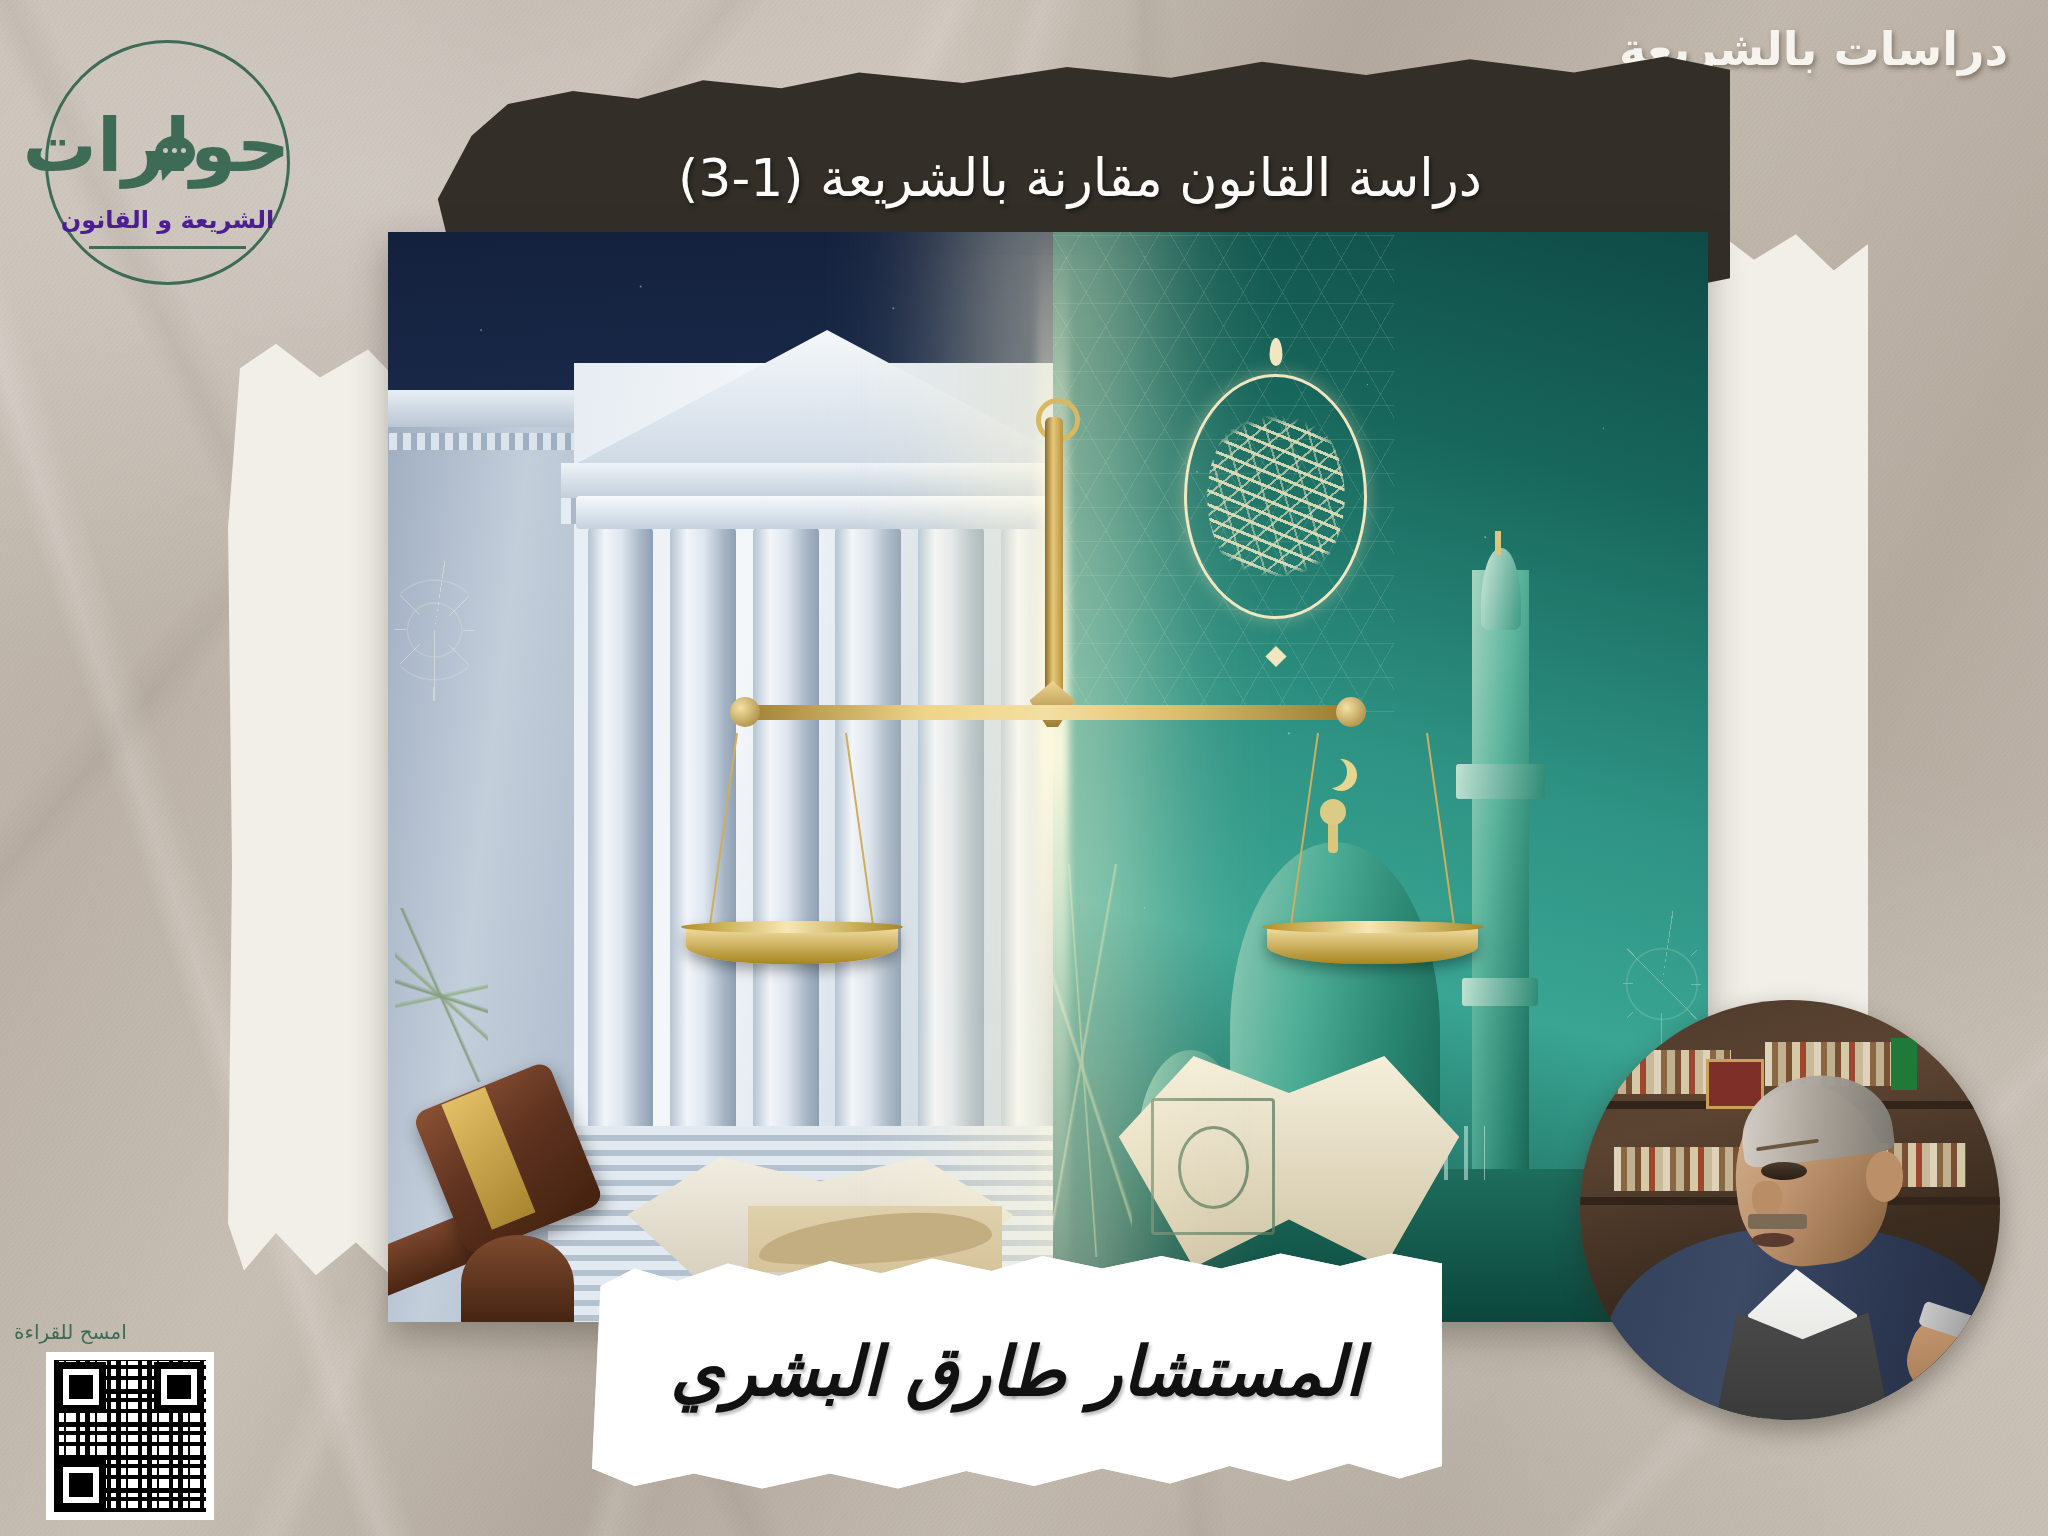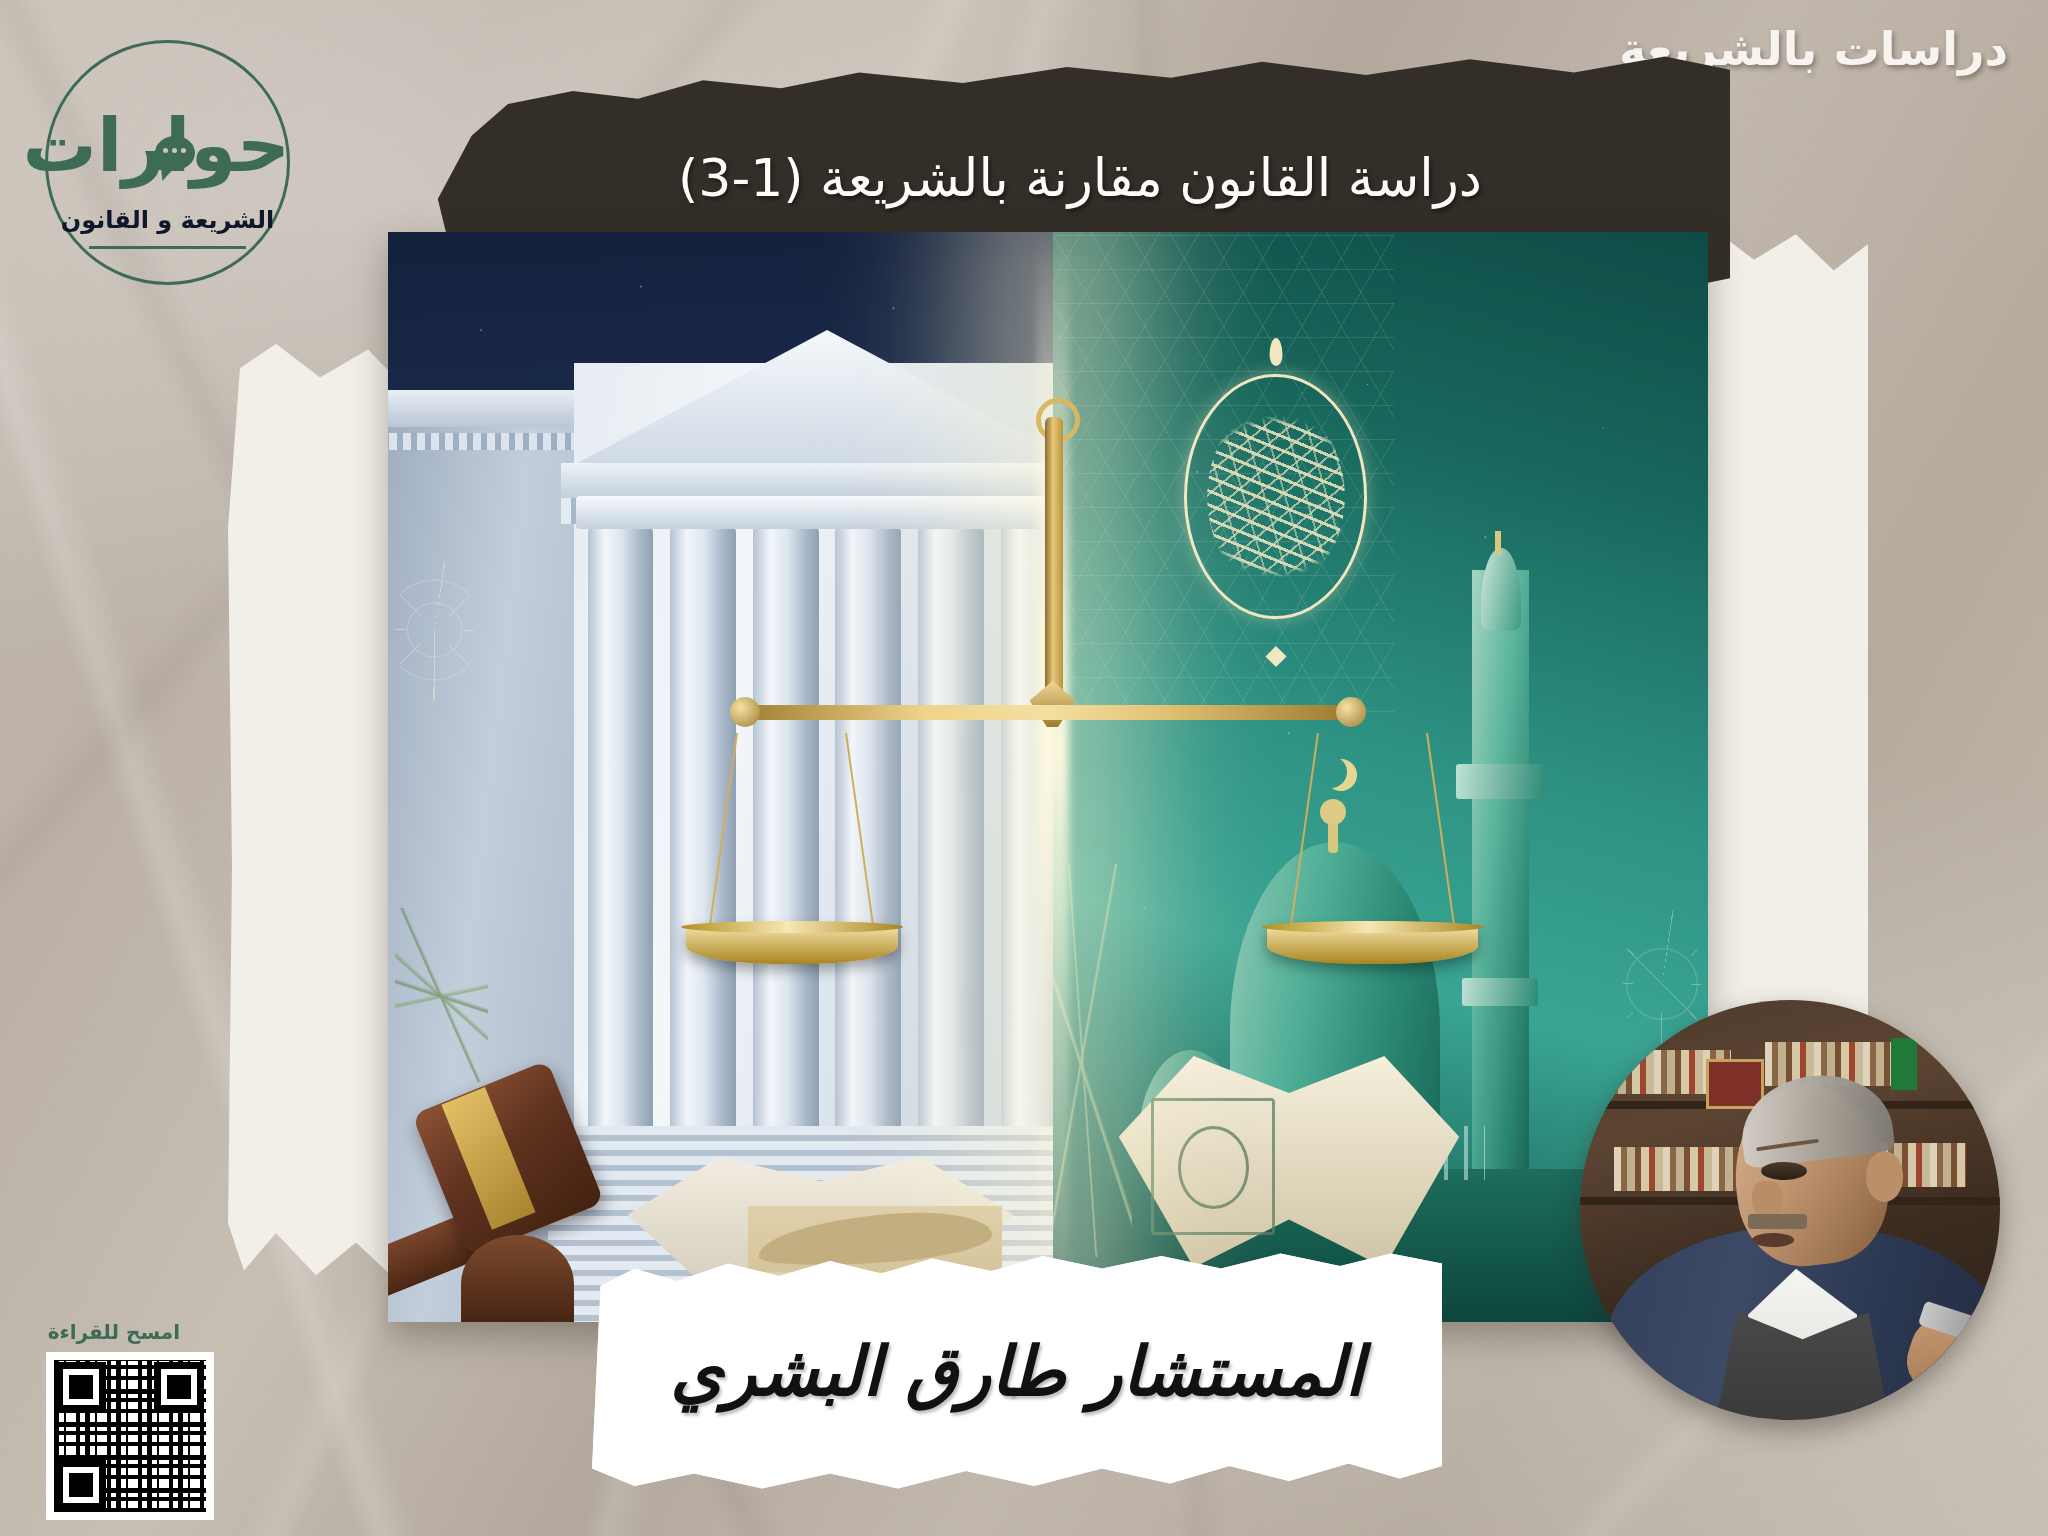--- a/index.html
+++ b/index.html
@@ -44,21 +44,21 @@
   #logo .ring{
     position:absolute;inset:0;border:3px solid #3e6b56;border-radius:50%;
   }
   #logo .wordmark{
     position:absolute;top:72px;left:0;right:0;text-align:center;
     color:#3e6b56;font-size:74px;font-weight:700;line-height:.9;
     letter-spacing:-2px;
   }
   #logo .sub{
     position:absolute;top:166px;left:0;right:0;text-align:center;
-    color:#0f172a;font-size:24px;font-weight:700;letter-spacing:2px;
+    color:#4c1d95;font-size:24px;font-weight:700;letter-spacing:2px;
   }
   #logo .rule{
     position:absolute;top:206px;left:44px;width:157px;height:3px;background:#3e6b56;
   }
   #logo .bubble{
     position:absolute;left:110px;top:96px;width:40px;height:34px;border-radius:50% 50% 50% 8%;
     background:#3e6b56;
   }
   #logo .bubble:after{
     content:"";position:absolute;left:6px;bottom:-11px;width:14px;height:14px;
@@ -468,21 +468,21 @@
     background:linear-gradient(150deg,#c89b73,#9a7048);transform:rotate(18deg);
   }
   #portrait .watch{
     position:absolute;right:2%;bottom:20%;width:17%;height:6%;border-radius:5px;
     background:linear-gradient(90deg,#c9c9c9,#8f8f8f);transform:rotate(18deg);
   }
 
   
   #qr-block{position:absolute;left:14px;top:1320px;width:200px;}
   #qr-caption{
-    color:#3e6b56;font-size:20px;font-weight:700;text-align:right;
+    color:#3e6b56;font-size:20px;font-weight:400;text-align:left;
     margin:0 0 8px 0;padding-right:34px;
   }
   #qr-code{
     width:168px;height:168px;background:#ffffff;padding:8px;box-sizing:border-box;
   }
   #qr-code .matrix{
     width:100%;height:100%;
     background-color:#ffffff;
     background-image:
       repeating-linear-gradient(90deg,#000 0 5px,transparent 5px 10px,#000 10px 12px,transparent 12px 22px,#000 22px 26px,transparent 26px 31px),

